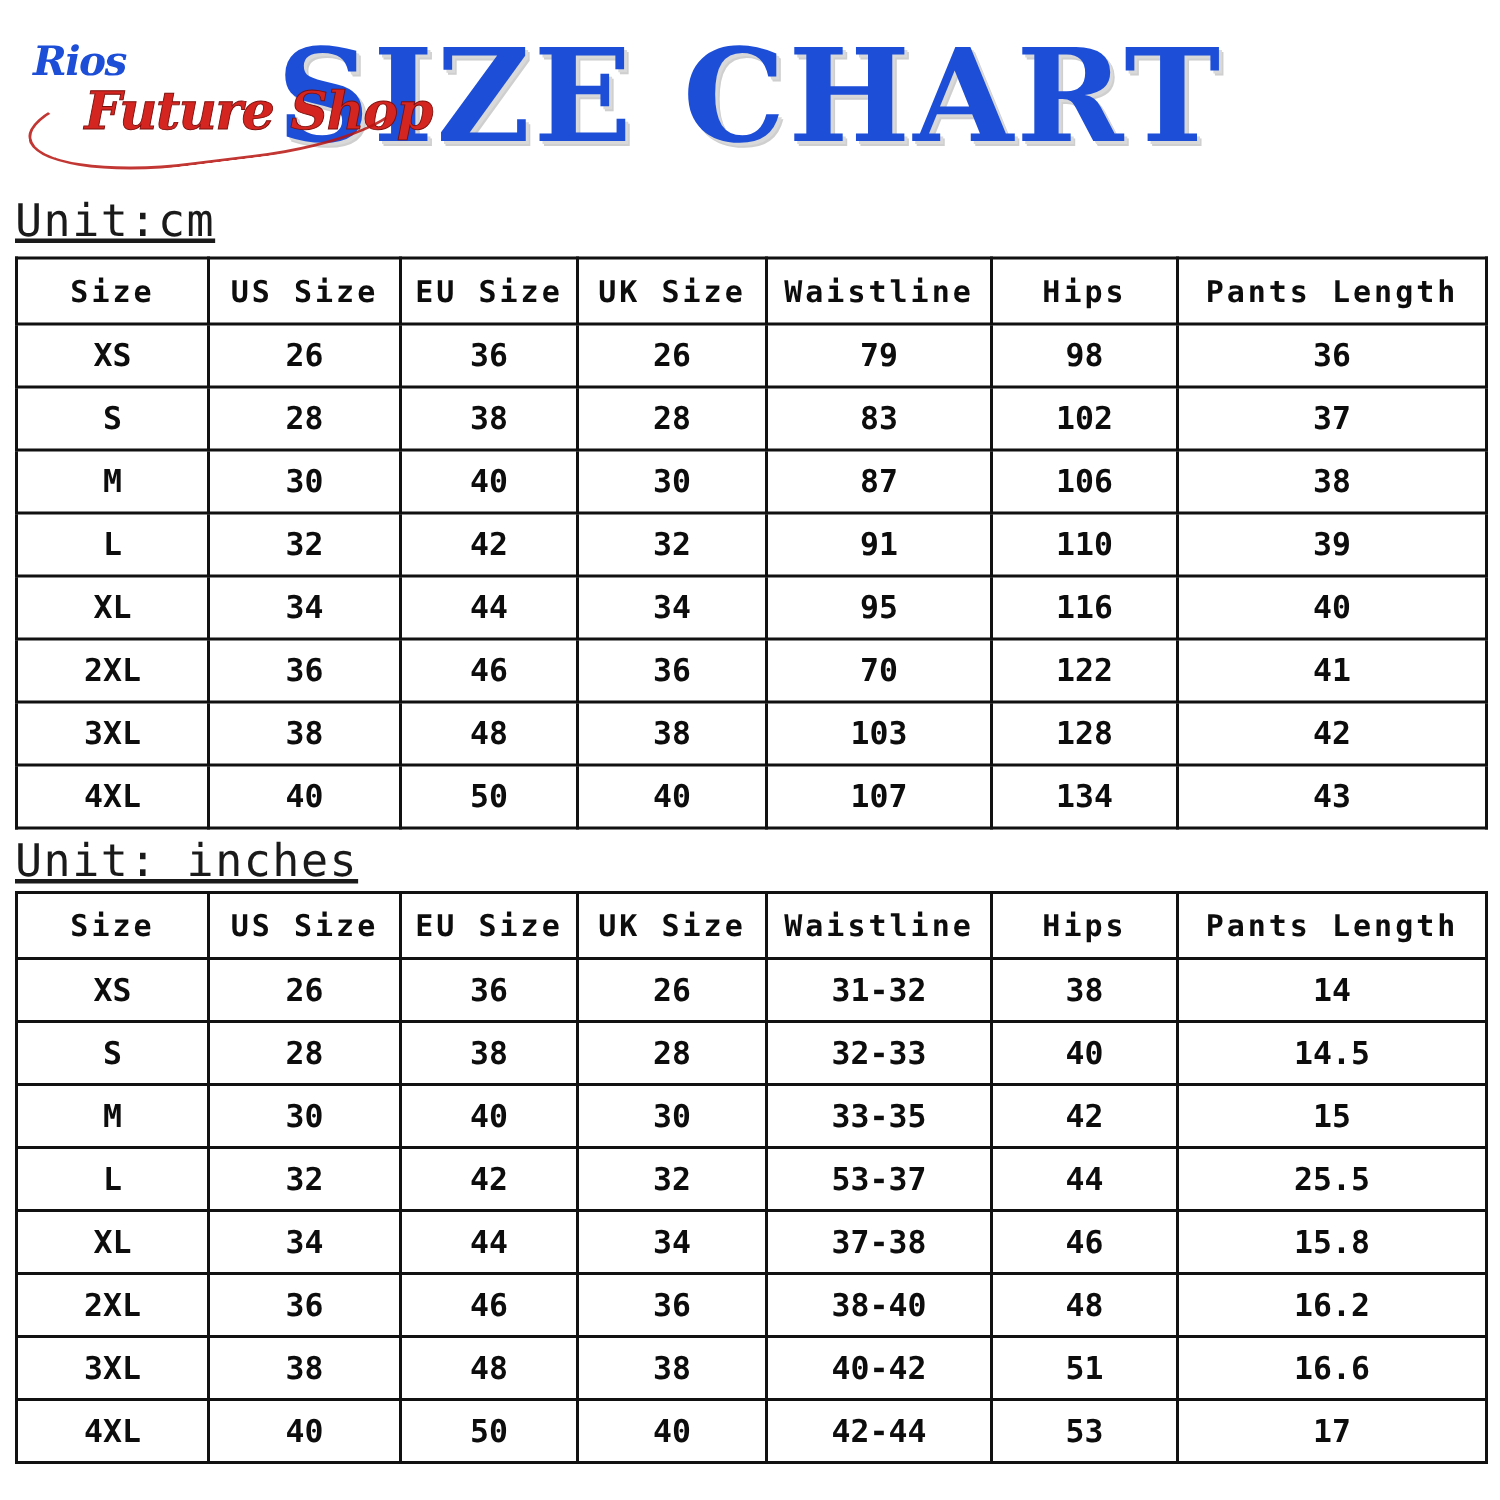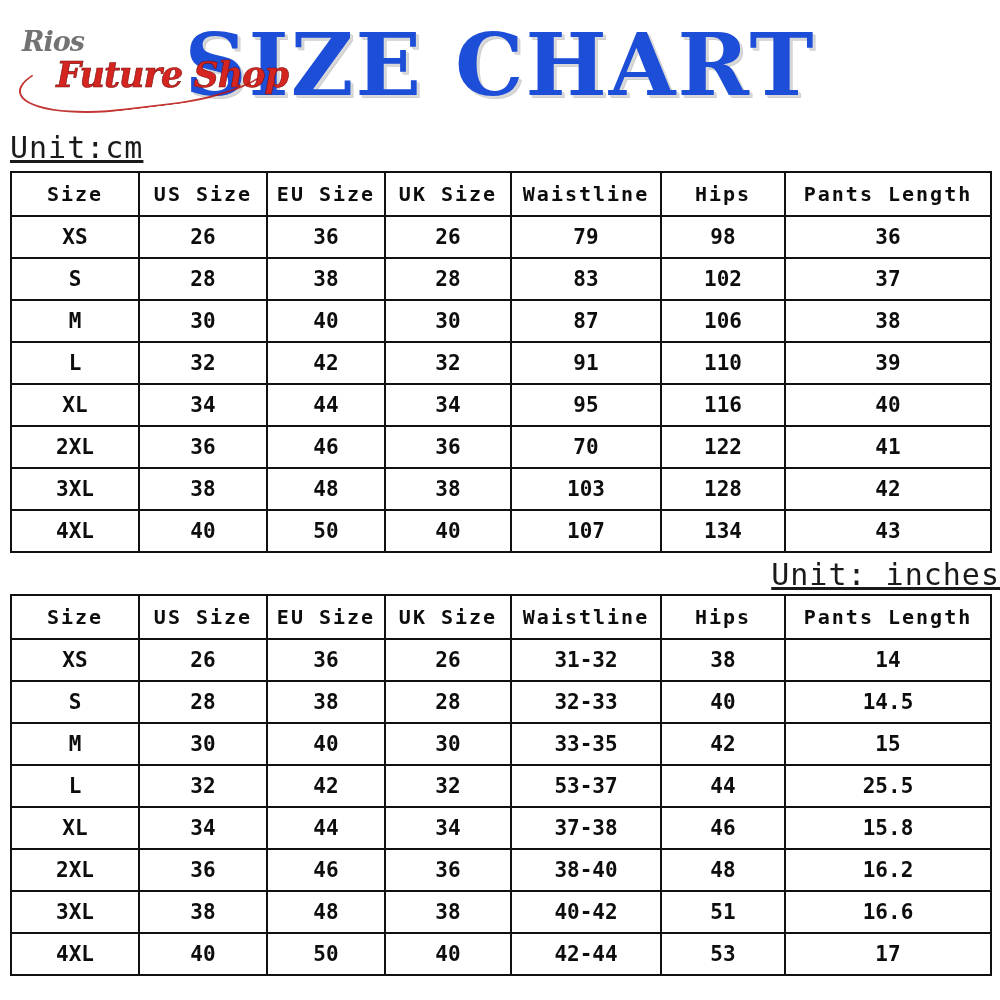--- a/index.html
+++ b/index.html
@@ -27,21 +27,21 @@
     top: 28px;
     width: 270px;
     height: 80px;
     z-index: 3;
   }
   .logo-rios {
     font-family: "DejaVu Serif", serif;
     font-style: italic;
     font-weight: bold;
     font-size: 27px;
-    color: #737373;
+    color: #1d4ed8;
     letter-spacing: -1px;
     line-height: 1;
     margin-left: 4px;
   }
   .logo-future {
     font-family: "DejaVu Serif", serif;
     font-weight: bold;
     font-style: italic;
     font-size: 35px;
     color: #d42520;
@@ -85,21 +85,20 @@
     font-family: "DejaVu Sans Mono", monospace;
     font-size: 30px;
     color: #1a1a1a;
     margin: 0 0 6px 10px;
     letter-spacing: 1px;
     text-decoration: underline;
   }
   .unit-label.second {
     margin-top: 4px;
     margin-bottom: 2px;
-    text-align: right;
   }
 
   
   table.size-table {
     border-collapse: collapse;
     width: 980px;
     margin: 0 10px;
     table-layout: fixed;
   }
   table.size-table td, table.size-table th {

